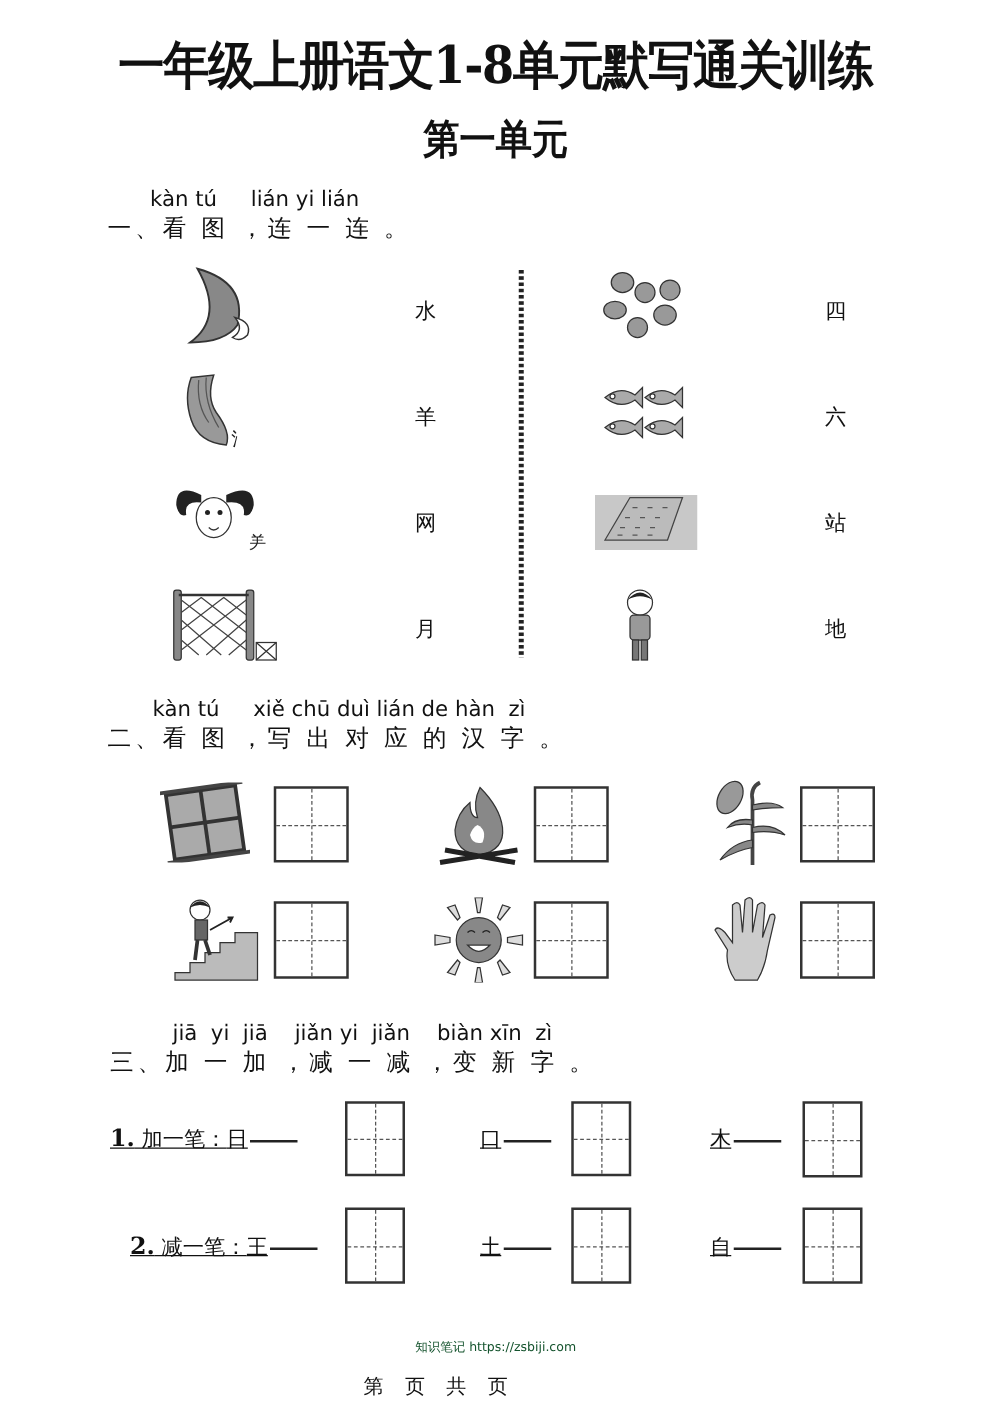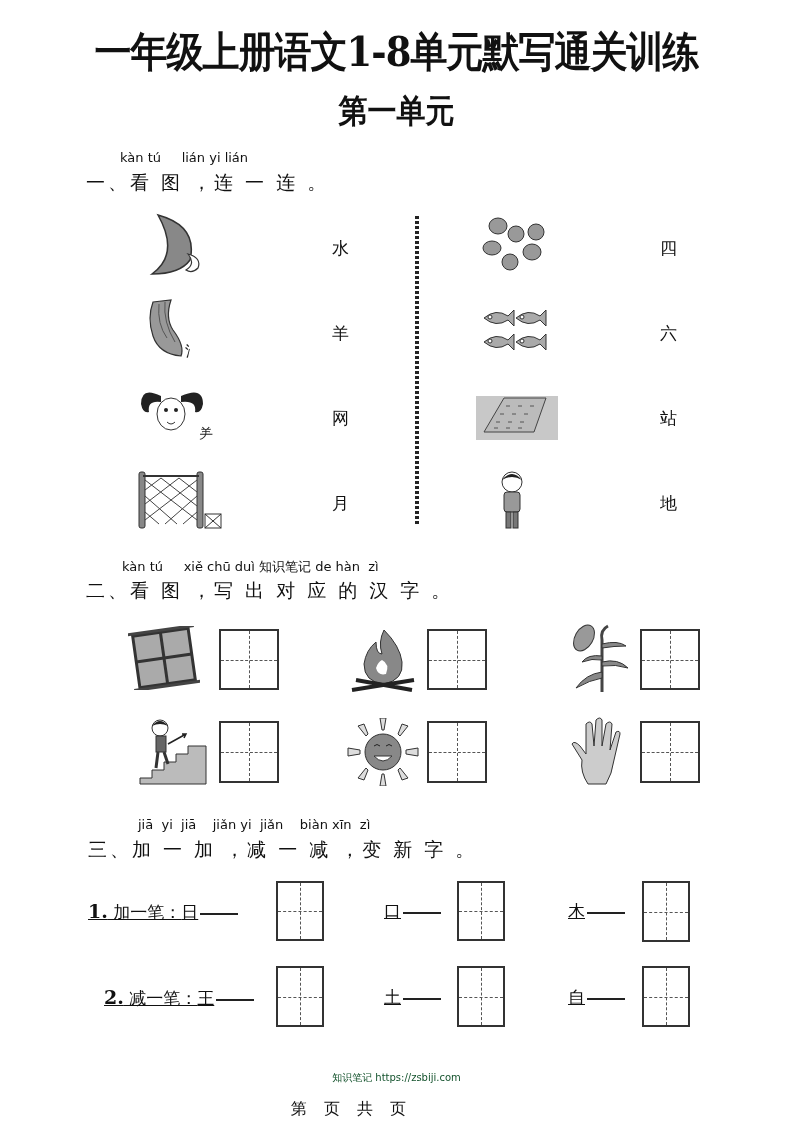--- a/index.html
+++ b/index.html
@@ -1,20 +1,20 @@
 <!DOCTYPE html>
 <html><head>
 <meta charset="utf-8">
 <style>
   html, body { margin:0; padding:0; background:#fff; }
   body { width:793px; height:1122px; position:relative; overflow:hidden; font-family:"DejaVu Sans", sans-serif; color:#111; }
   .abs { position:absolute; }
   .title { left:0; width:793px; top:28px; text-align:center; font-family:"DejaVu Serif", serif; font-weight:bold; font-size:37px; letter-spacing:-1px; color:#111; transform:scaleY(1.12); }
   .subtitle { left:0; width:793px; top:92px; text-align:center; font-family:"DejaVu Serif", serif; font-weight:bold; font-size:29px; transform:scaleY(1.12); }
-  .pinyin { font-size:13px; color:#111; white-space:pre; }
+  .pinyin { font-size:17px; color:#111; white-space:pre; }
   .heading { font-size:19px; font-weight:normal; letter-spacing:3px; white-space:pre; }
   .hanzi { font-family:"DejaVu Serif", serif; font-size:17px; }
   .divider { left:414px; top:216px; width:6px; height:310px;
     background-image: repeating-linear-gradient(to bottom, #222 0 3px, transparent 3px 5px);
     background-size:4px 5px; background-repeat:repeat-y; background-position:center top; }
   .grid { border:2px solid #333; box-sizing:border-box; background:#fff; }
   .grid::before { content:""; position:absolute; left:50%; top:0; bottom:0; border-left:1.5px dashed #555; }
   .grid::after { content:""; position:absolute; top:50%; left:0; right:0; border-top:1.5px dashed #555; }
   .pic { display:block; }
   .footer-site { left:0; width:793px; top:1071px; text-align:center; font-size:10px; color:#14532d; }
@@ -100,21 +100,21 @@
   <rect x="8" y="22" width="16" height="20" rx="3" fill="#999" stroke="#333"></rect>
   <rect x="10" y="42" width="5" height="16" fill="#777" stroke="#333"></rect>
   <rect x="17" y="42" width="5" height="16" fill="#777" stroke="#333"></rect>
 </svg>
 
 <div class="abs hanzi" style="left:660px; top:237px;">四</div>
 <div class="abs hanzi" style="left:660px; top:322px;">六</div>
 <div class="abs hanzi" style="left:660px; top:407px;">站</div>
 <div class="abs hanzi" style="left:660px; top:492px;">地</div>
 
-<div class="abs pinyin" style="left:122px; top:558px;">kàn tú     xiě chū duì 知识笔记 de hàn  zì</div>
+<div class="abs pinyin" style="left:122px; top:558px;">kàn tú     xiě chū duì lián de hàn  zì</div>
 <div class="abs heading" style="left:86px; top:578px;">二、看 图 ，写 出 对 应 的 汉 字 。</div>
 
 <svg class="abs pic" style="left:128px; top:626px;" width="72" height="64">
   <g transform="rotate(-8 36 32)">
     <rect x="8" y="6" width="56" height="52" fill="#aaa" stroke="#333" stroke-width="3"></rect>
     <line x1="36" y1="6" x2="36" y2="58" stroke="#333" stroke-width="3"></line>
     <line x1="8" y1="32" x2="64" y2="32" stroke="#333" stroke-width="3"></line>
     <line x1="2" y1="4" x2="70" y2="4" stroke="#444" stroke-width="3"></line>
     <line x1="2" y1="60" x2="70" y2="60" stroke="#444" stroke-width="3"></line>
   </g>

